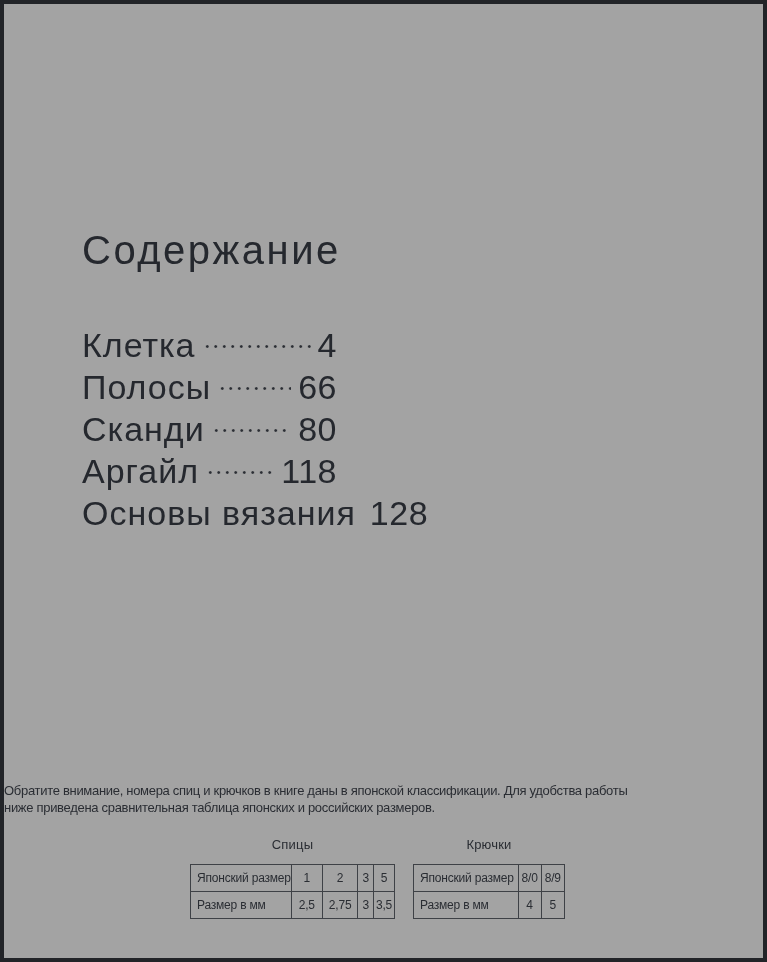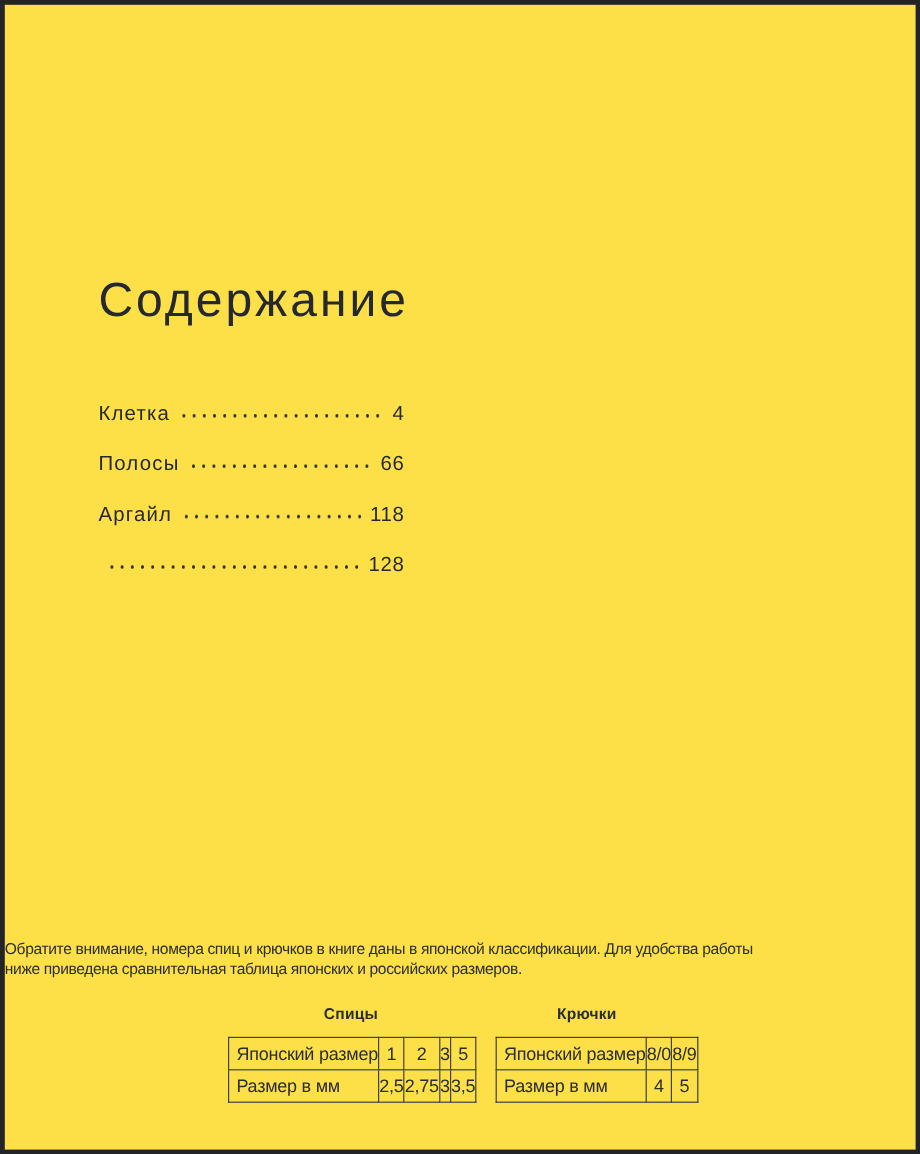--- a/index.html
+++ b/index.html
@@ -8,21 +8,21 @@
     width: 767px; height: 962px;
     font-family: "Liberation Sans", sans-serif;
     color: #26292f;
     position: relative;
     overflow: hidden;
   }
   .page {
     position: absolute; inset: 0;
     width: 767px; height: 962px;
     border: 4px solid #222428;
-    background: #fde047;
+    background: #a3a3a3;
   }
   
   .title {
     position: absolute;
     left: 78px; top: 226px;
     font-size: 40px;
     font-weight: 300;
     letter-spacing: 2.5px;
     line-height: 1;
     color: #25282e;
@@ -30,21 +30,21 @@
   
   .toc {
     position: absolute;
     left: 78px; top: 320px;
     width: 255px;
   }
   .toc-row {
     display: flex;
     align-items: center;
     height: 42px;
-    font-size: 17px;
+    font-size: 34px;
     font-weight: 300;
     letter-spacing: 1px;
     color: #25282e;
     white-space: nowrap;
   }
   .toc-label { flex: 0 0 auto; }
   .leader {
     flex: 1 1 auto;
     height: 3px;
     margin: 0 7px;
@@ -67,29 +67,29 @@
     font-weight: 400;
     color: #2a2d33;
   }
   
   .size-block { position: absolute; top: 833px; }
   .size-block.needles { left: 186px; width: 205px; }
   .size-block.hooks   { left: 409px; width: 152px; }
   .size-title {
     text-align: center;
     font-size: 13px;
-    font-weight: 700;
+    font-weight: 400;
     letter-spacing: 0.2px;
     margin-bottom: 12px;
     color: #2a2d33;
   }
   table.size-table {
     border-collapse: collapse;
     table-layout: fixed;
-    font-size: 15px;
+    font-size: 12px;
     letter-spacing: -0.2px;
     color: #2a2d33;
   }
   table.size-table td {
     border: 1px solid #3e4146;
     height: 27px;
     text-align: center;
     vertical-align: middle;
     overflow: hidden;
     white-space: nowrap;
@@ -119,25 +119,31 @@
       <span class="toc-label">Клетка</span>
       <span class="leader"></span>
       <span class="toc-page">4</span>
     </div>
     <div class="toc-row">
       <span class="toc-label">Полосы</span>
       <span class="leader"></span>
       <span class="toc-page">66</span>
     </div>
     <div class="toc-row">
+      <span class="toc-label">Сканди</span>
+      <span class="leader"></span>
+      <span class="toc-page">80</span>
+    </div>
+    <div class="toc-row">
       <span class="toc-label">Аргайл</span>
       <span class="leader"></span>
       <span class="toc-page">118</span>
     </div>
     <div class="toc-row">
+      <span class="toc-label">Основы вязания</span>
       <span class="leader"></span>
       <span class="toc-page">128</span>
     </div>
   </div>
 
   <div class="note">
     <div>Обратите внимание, номера спиц и крючков в книге даны в японской классификации. Для удобства работы</div>
     <div>ниже приведена сравнительная таблица японских и российских размеров.</div>
   </div>
 

